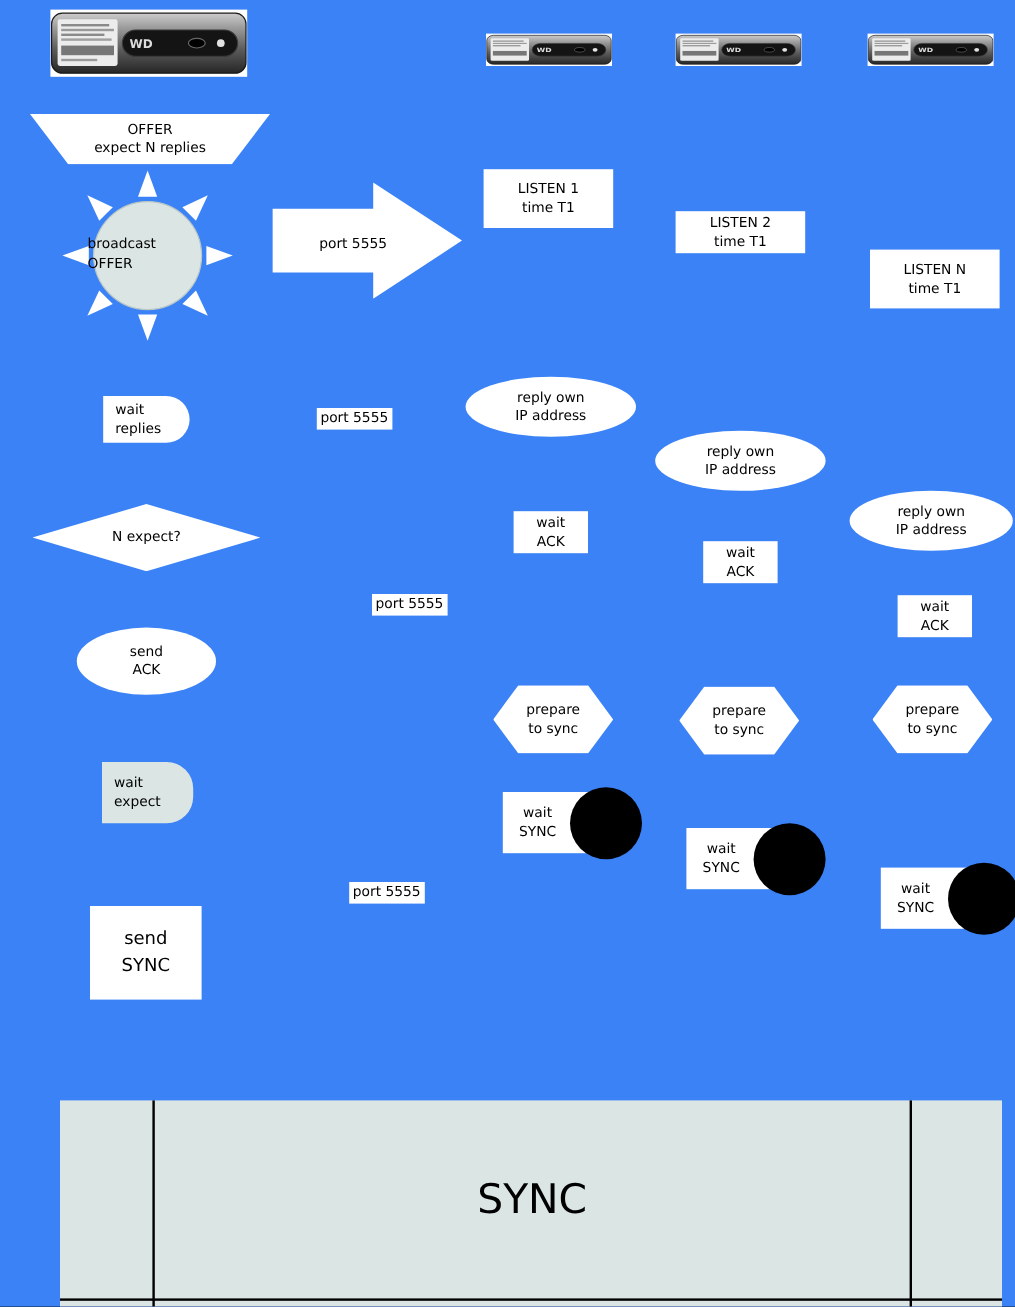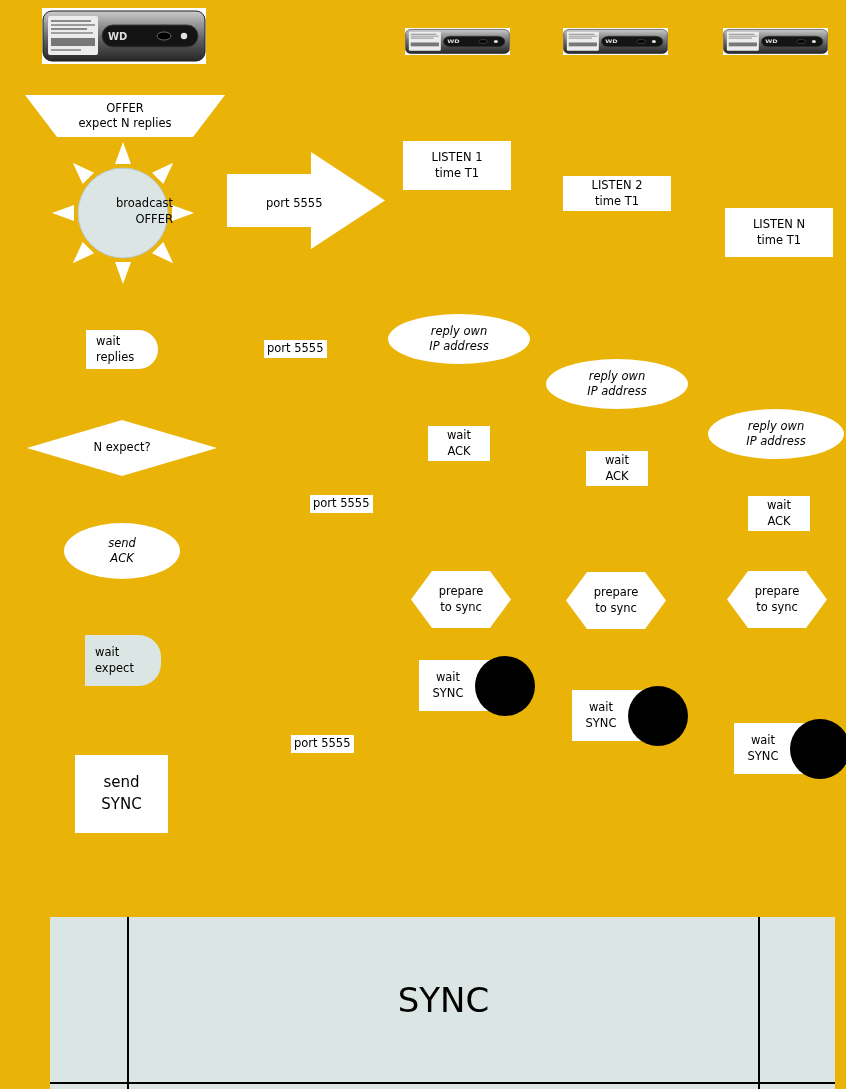--- a/index.html
+++ b/index.html
@@ -1,46 +1,46 @@
 <!DOCTYPE html>
 <html><head>
 <meta charset="utf-8">
 <style>
   * { margin:0; padding:0; box-sizing:border-box; }
   html,body { background:#000; }
   .stage {
-    position:relative; width:846px; height:1089px; background:#eab308;
+    position:relative; width:846px; height:1089px; background:#3b82f6;
     font-family:"DejaVu Sans","Liberation Sans",sans-serif; color:#000; overflow:hidden;
   }
   .shape {
     position:absolute; background:#fff; display:flex; flex-direction:column;
     align-items:center; justify-content:center; text-align:center;
     font-size:11.5px; line-height:1.32; color:#000;
   }
   .left-text { align-items:flex-start; text-align:left; padding-left:10px; }
-  .ellipse   { border-radius:50%;font-style:italic; }
+  .ellipse   { border-radius:50%; }
   .hexagon   { clip-path:polygon(21% 0,79% 0,100% 50%,79% 100%,21% 100%,0 50%); }
   .diamond   { clip-path:polygon(50% 0,100% 50%,50% 100%,0 50%); }
   .trapezoid { clip-path:polygon(0 0,100% 0,84% 100%,16% 100%); }
   .delay     { border-radius:0 22px 22px 0; }
   .accent    { background:#dbe5e4; }
   .bite { padding-right:14px; }
   .bite::after {
     content:""; position:absolute; top:50%; right:-44px; width:60px; height:60px;
     margin-top:-30px; border-radius:50%; background:#000;
   }
   .bite span { position:relative; z-index:1; }
   .port {
     position:absolute; background:#fff; color:#000; padding:0 3px;
     font-size:11.5px; line-height:17px; height:18px; white-space:nowrap;
   }
   .device { position:absolute; background:#fff; }
   .device svg { display:block; width:100%; height:100%; }
   .sun-text {
-    position:absolute; left:73px; top:196px; width:100px; text-align:right;
+    position:absolute; left:73px; top:196px; width:100px; text-align:left;
     font-size:11.5px; line-height:1.35; color:#000;
   }
   .arrow-label { position:absolute; left:266px; top:196px; font-size:11.5px; color:#000; }
   .big-rect { font-size:15px; line-height:1.45; }
   .sync-bar { position:absolute; left:50px; top:917px; width:785px; height:172px; background:#dbe5e4; }
   .sync-div { position:absolute; top:0; width:2px; height:100%; background:#000; }
   .sync-baseline { position:absolute; left:0; top:165px; width:100%; height:2px; background:#000; }
   .sync-label-zone {
     position:absolute; left:79px; top:0; width:629px; height:165px;
     display:flex; align-items:center; justify-content:center;

